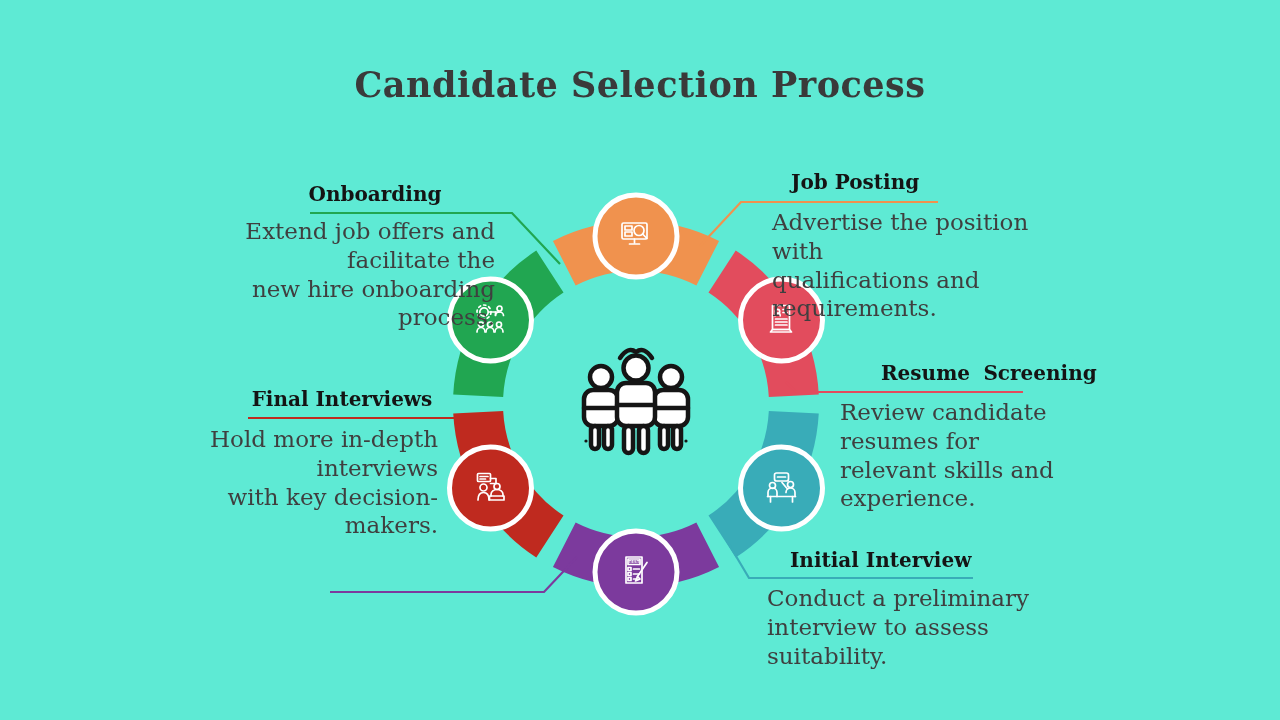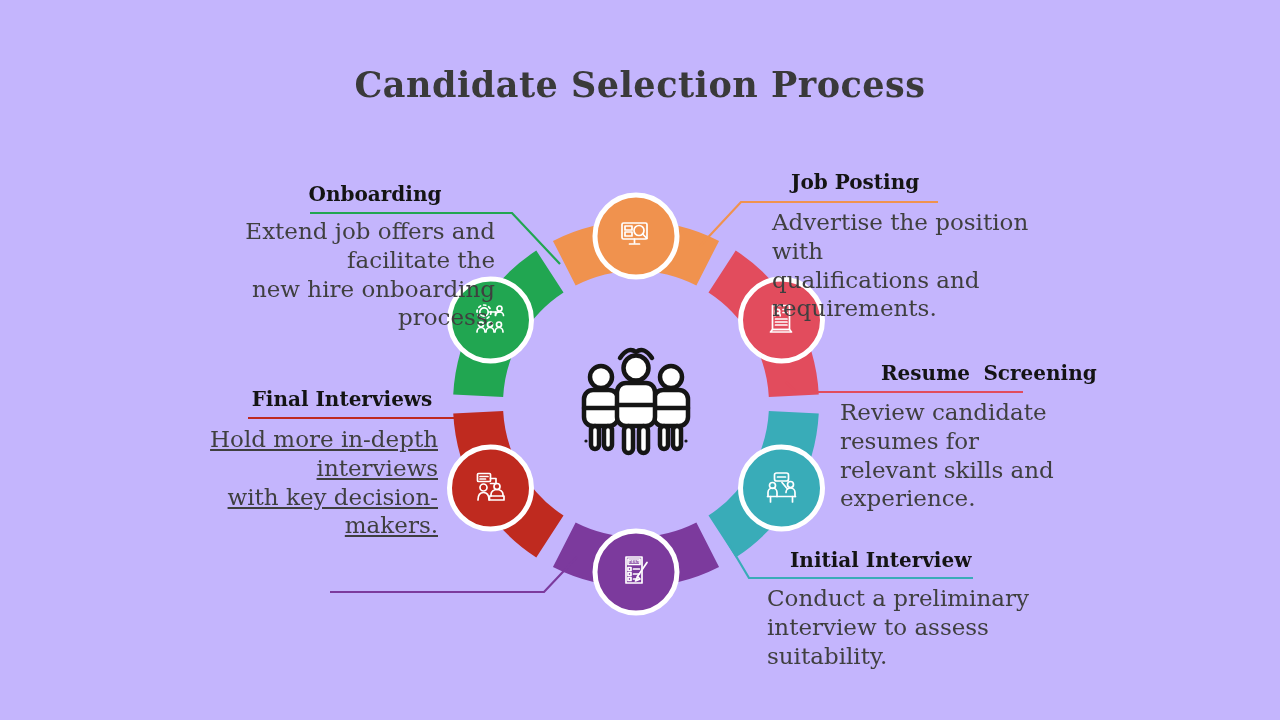--- a/index.html
+++ b/index.html
@@ -1,18 +1,18 @@
 <!DOCTYPE html>
 <html><head>
 <meta charset="utf-8">
 <style>
   * { margin:0; padding:0; box-sizing:border-box; }
   body { background:#e8e8e8; font-family:"DejaVu Serif","Liberation Serif",serif; }
   .slide {
-    position:relative; width:1280px; height:720px; background:#c4b5fd;
+    position:relative; width:1280px; height:720px; background:#5eead4;
     overflow:hidden; margin:0 auto;
   }
   .main-title {
     position:absolute; left:0; right:0; top:64px; text-align:center;
     font-size:35px; font-weight:bold; color:#3a3a3a; letter-spacing:0.5px;
   }
   .diagram-svg { position:absolute; left:0; top:0; width:1280px; height:720px; }
   .stage-title {
     position:absolute; font-size:20px; font-weight:bold; color:#141414;
     white-space:nowrap;
@@ -29,21 +29,21 @@
   .pos-onboarding-desc    { left:197px; top:217px; width:298px; }
   .pos-jobposting-title   { left:791px; top:170px; }
   .pos-jobposting-desc    { left:772px; top:208px; width:310px; }
   .pos-resume-title       { left:881px; top:361px; }
   .pos-resume-desc        { left:840px; top:398px; width:300px; }
   .pos-initial-title      { left:790px; top:548px; }
   .pos-initial-desc       { left:767px; top:584px; width:310px; }
   .pos-assessment-title   { left:270px; top:561px; width:240px; }
   .pos-assessment-desc    { left:240px; top:598px; width:300px; }
   .pos-final-title        { left:222px; top:387px; width:240px; }
-  .pos-final-desc         { left:148px; top:425px; width:290px;text-decoration:underline; }
+  .pos-final-desc         { left:148px; top:425px; width:290px; }
   .icon-stroke { fill:none; stroke:#ffffff; stroke-width:1.7; stroke-linecap:round; stroke-linejoin:round; }
   .person-outline { fill:#ffffff; stroke:#151515; stroke-width:4.5; stroke-linecap:round; stroke-linejoin:round; }
 </style>
 </head>
 <body>
 
 <div class="slide">
 
   <div class="main-title">Candidate Selection Process</div>
 

